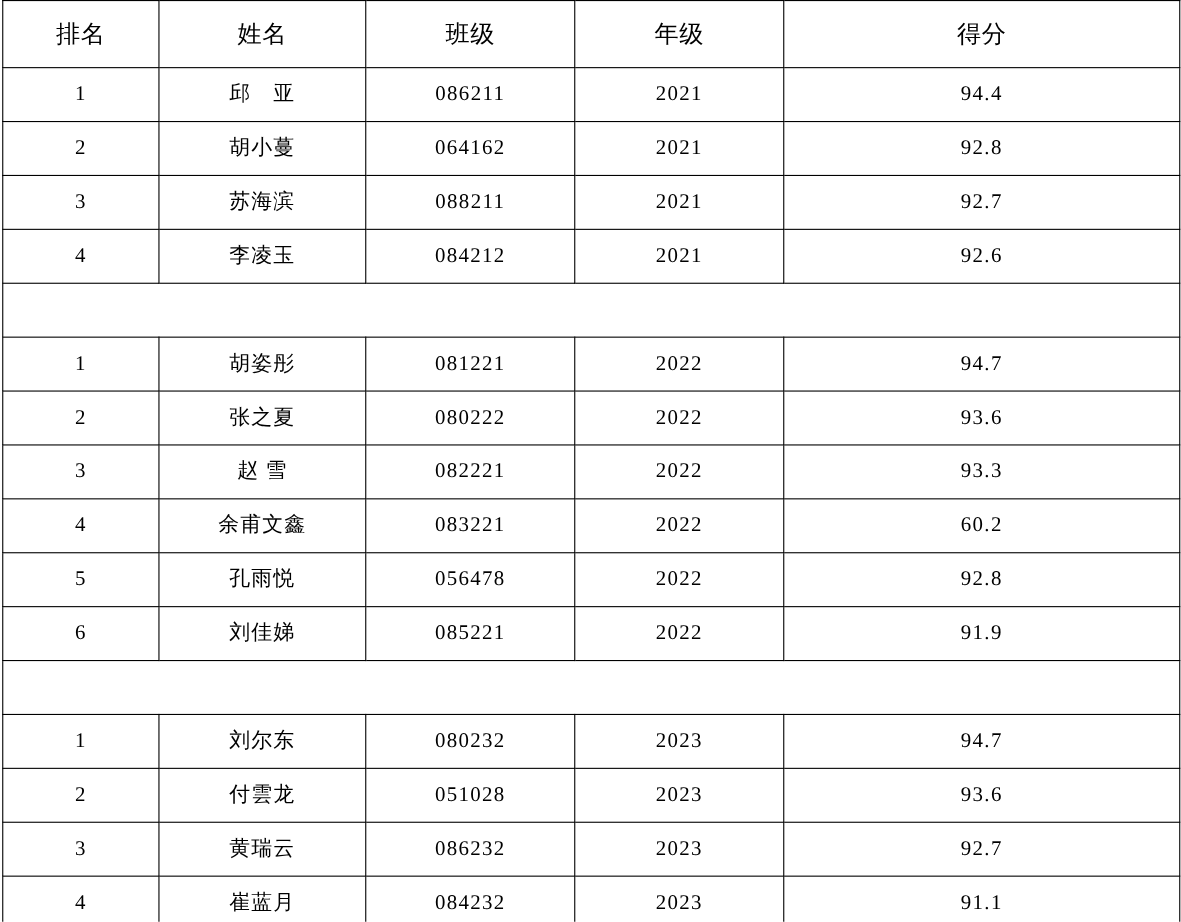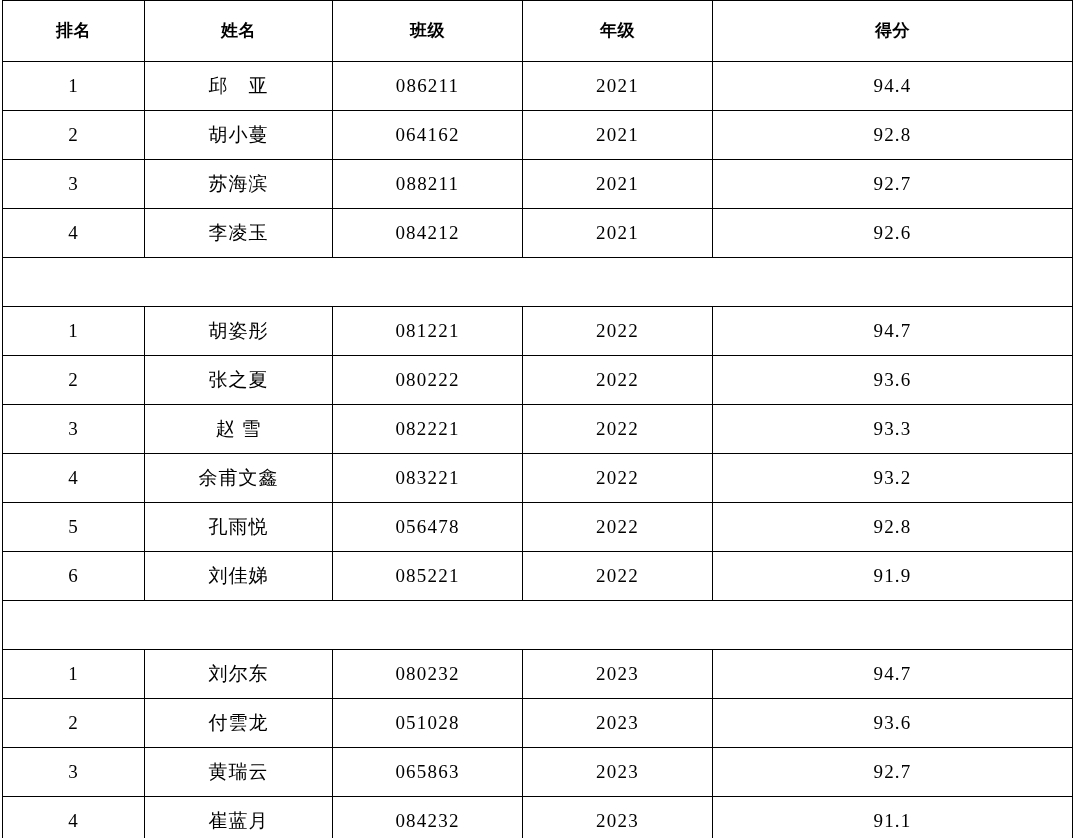--- a/index.html
+++ b/index.html
@@ -35,23 +35,22 @@
     border: 1px solid #000000;
     height: 48px;
     text-align: center;
     vertical-align: middle;
     font-size: 19px;
     line-height: 1.2;
     padding: 0 4px;
     letter-spacing: 0.5px;
   }
   tr.header-row td {
-    font-size: 17px;
+    font-size: 22px;
     height: 60px;
-    font-weight: bold;
   }
   tr.data-row td.num,
   tr.data-row td.score,
   tr.data-row td.cls,
   tr.data-row td.grade {
     font-family: "Liberation Serif", "DejaVu Serif", serif;
     letter-spacing: 1.2px;
   }
   tr.data-row td.name {
     letter-spacing: 1px;
@@ -145,21 +144,21 @@
         <td class="name">赵 雪</td>
         <td class="cls">082221</td>
         <td class="grade">2022</td>
         <td class="score">93.3</td>
       </tr>
       <tr class="data-row">
         <td class="num">4</td>
         <td class="name">余甫文鑫</td>
         <td class="cls">083221</td>
         <td class="grade">2022</td>
-        <td class="score">93.2</td>
+        <td class="score">60.2</td>
       </tr>
       <tr class="data-row">
         <td class="num">5</td>
         <td class="name">孔雨悦</td>
         <td class="cls">056478</td>
         <td class="grade">2022</td>
         <td class="score">92.8</td>
       </tr>
       <tr class="data-row">
         <td class="num">6</td>
@@ -183,21 +182,21 @@
       <tr class="data-row">
         <td class="num">2</td>
         <td class="name">付雲龙</td>
         <td class="cls">051028</td>
         <td class="grade">2023</td>
         <td class="score">93.6</td>
       </tr>
       <tr class="data-row">
         <td class="num">3</td>
         <td class="name">黄瑞云</td>
-        <td class="cls">065863</td>
+        <td class="cls">086232</td>
         <td class="grade">2023</td>
         <td class="score">92.7</td>
       </tr>
       <tr class="data-row">
         <td class="num">4</td>
         <td class="name">崔蓝月</td>
         <td class="cls">084232</td>
         <td class="grade">2023</td>
         <td class="score">91.1</td>
       </tr>

